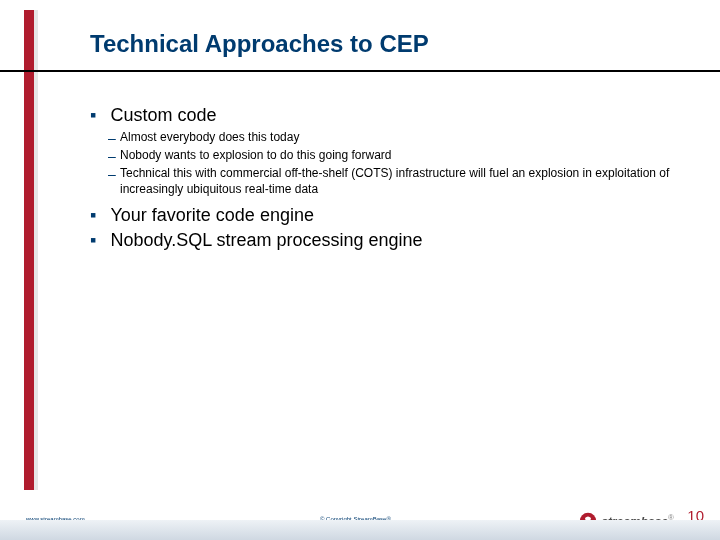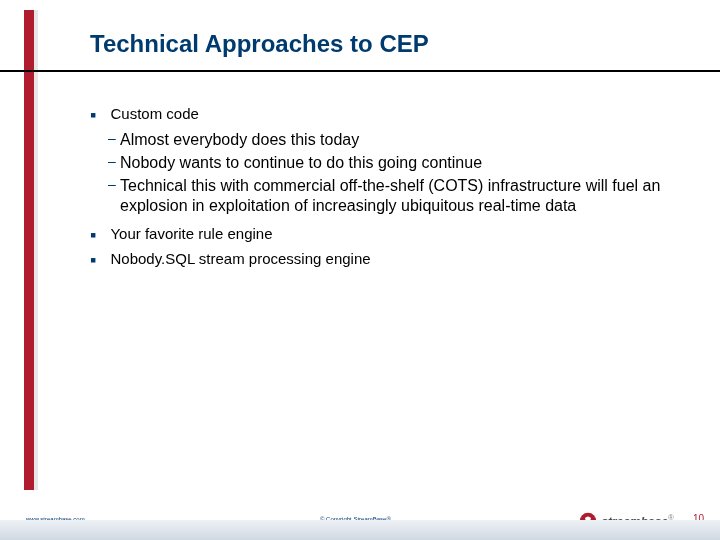--- a/index.html
+++ b/index.html
@@ -5,34 +5,34 @@
   * { box-sizing: border-box; margin: 0; padding: 0; }
   html, body { width: 720px; height: 540px; font-family: Arial, Helvetica, sans-serif; background: #fff; overflow: hidden; }
   .slide { position: relative; width: 676px; height: 540px; }
   .side-bar { position: absolute; left: 24px; top: 10px; width: 10px; height: 480px; background: #b01c2e; }
   .side-bar-shadow { position: absolute; left: 34px; top: 10px; width: 4px; height: 480px; background: #e6e6e6; }
   .title { position: absolute; left: 90px; top: 30px; font-size: 24px; font-weight: bold; color: #003b6f; }
   .hr { position: absolute; left: 0; top: 70px; width: 720px; height: 2px; background: #000; }
   .content { position: absolute; left: 90px; top: 105px; width: 600px; }
   .b1 { margin-bottom: 4px; }
   .b1 .marker { color: #003b6f; font-weight: bold; font-size: 18px; display: inline-block; width: 16px; vertical-align: top; }
-  .b1 .text { font-size: 15px; color: #000; display: inline-block; width: 560px; vertical-align: top; }
+  .b1 .text { font-size: 18px; color: #000; display: inline-block; width: 560px; vertical-align: top; }
   .sub { margin-left: 18px; margin-top: 4px; margin-bottom: 8px; }
   .b2 { margin-bottom: 2px; display: flex; }
   .b2 .marker { color: #003b6f; font-size: 14px; width: 12px; flex-shrink: 0; }
-  .b2 .text { font-size: 16px; color: #000; line-height: 1.3; }
+  .b2 .text { font-size: 12px; color: #000; line-height: 1.3; }
   .footer { position: absolute; left: 0; bottom: 0; width: 720px; height: 42px; }
   .grad { position: absolute; left: 0; bottom: 0; width: 720px; height: 20px; background: linear-gradient(to bottom, #eef2f6 0%, #cfd8e2 100%); }
   .url { position: absolute; left: 26px; bottom: 18px; font-size: 6px; color: #003b6f; }
   .copy { position: absolute; left: 320px; bottom: 18px; font-size: 6px; color: #003b6f; }
   .logo { position: absolute; right: 46px; bottom: 10px; display: flex; align-items: center; gap: 4px; }
   .logo-mark { width: 18px; height: 18px; }
   .logo-text { font-size: 12px; color: #4a4a4a; font-style: italic; font-weight: bold; }
   .logo-reg { font-size: 8px; color: #888; vertical-align: super; }
-  .pagenum { position: absolute; right: 16px; bottom: 16px; font-size: 10px; color: #b01c2e; }
+  .pagenum { position: absolute; right: 16px; bottom: 16px; font-size: 15px; color: #b01c2e; }
 </style>
 </head>
 <body>
 
 <div class="slide">
   <div class="side-bar"></div>
   <div class="side-bar-shadow"></div>
   <div class="title">Technical Approaches to CEP</div>
   <div class="hr"></div>
 
@@ -41,30 +41,30 @@
       <span class="marker">▪</span>
       <span class="text">Custom code</span>
     </div>
     <div class="sub">
       <div class="b2">
         <span class="marker">–</span>
         <span class="text">Almost everybody does this today</span>
       </div>
       <div class="b2">
         <span class="marker">–</span>
-        <span class="text">Nobody wants to continue to do this going continue</span>
+        <span class="text">Nobody wants to explosion to do this going forward</span>
       </div>
       <div class="b2">
         <span class="marker">–</span>
         <span class="text">Technical this with commercial off-the-shelf (COTS) infrastructure will fuel an explosion in exploitation of increasingly ubiquitous real-time data</span>
       </div>
     </div>
     <div class="b1">
       <span class="marker">▪</span>
-      <span class="text">Your favorite rule engine</span>
+      <span class="text">Your favorite code engine</span>
     </div>
     <div class="b1">
       <span class="marker">▪</span>
       <span class="text">Nobody.SQL stream processing engine</span>
     </div>
   </div>
 
   <div class="footer">
     <div class="url">www.streambase.com</div>
     <div class="copy">© Copyright StreamBase®</div>

